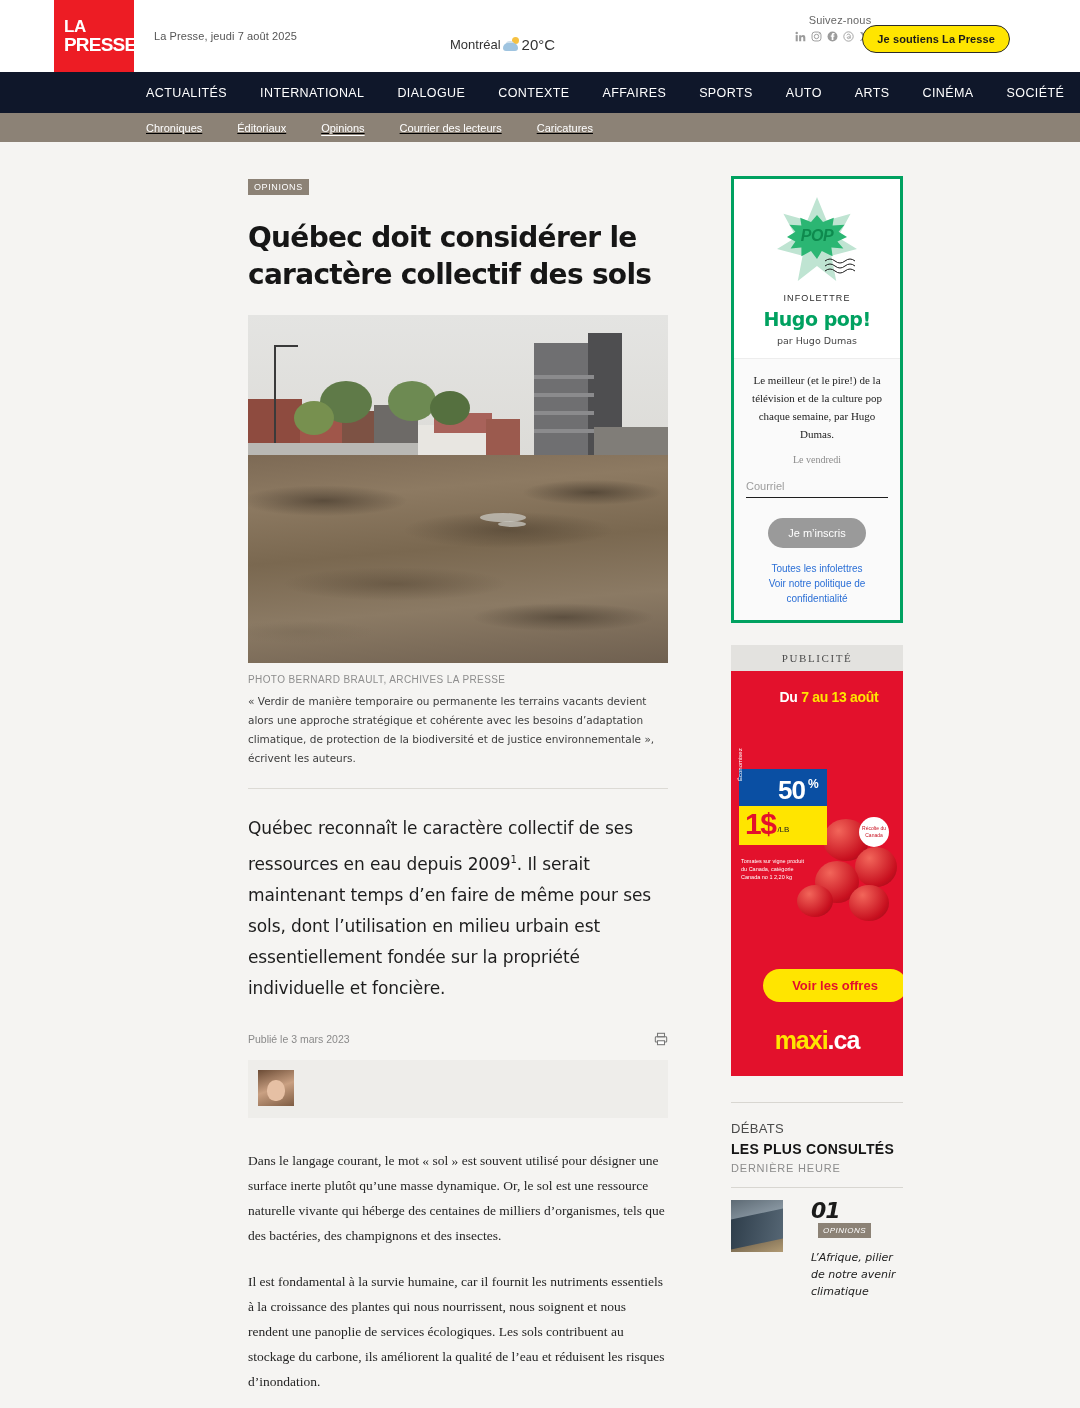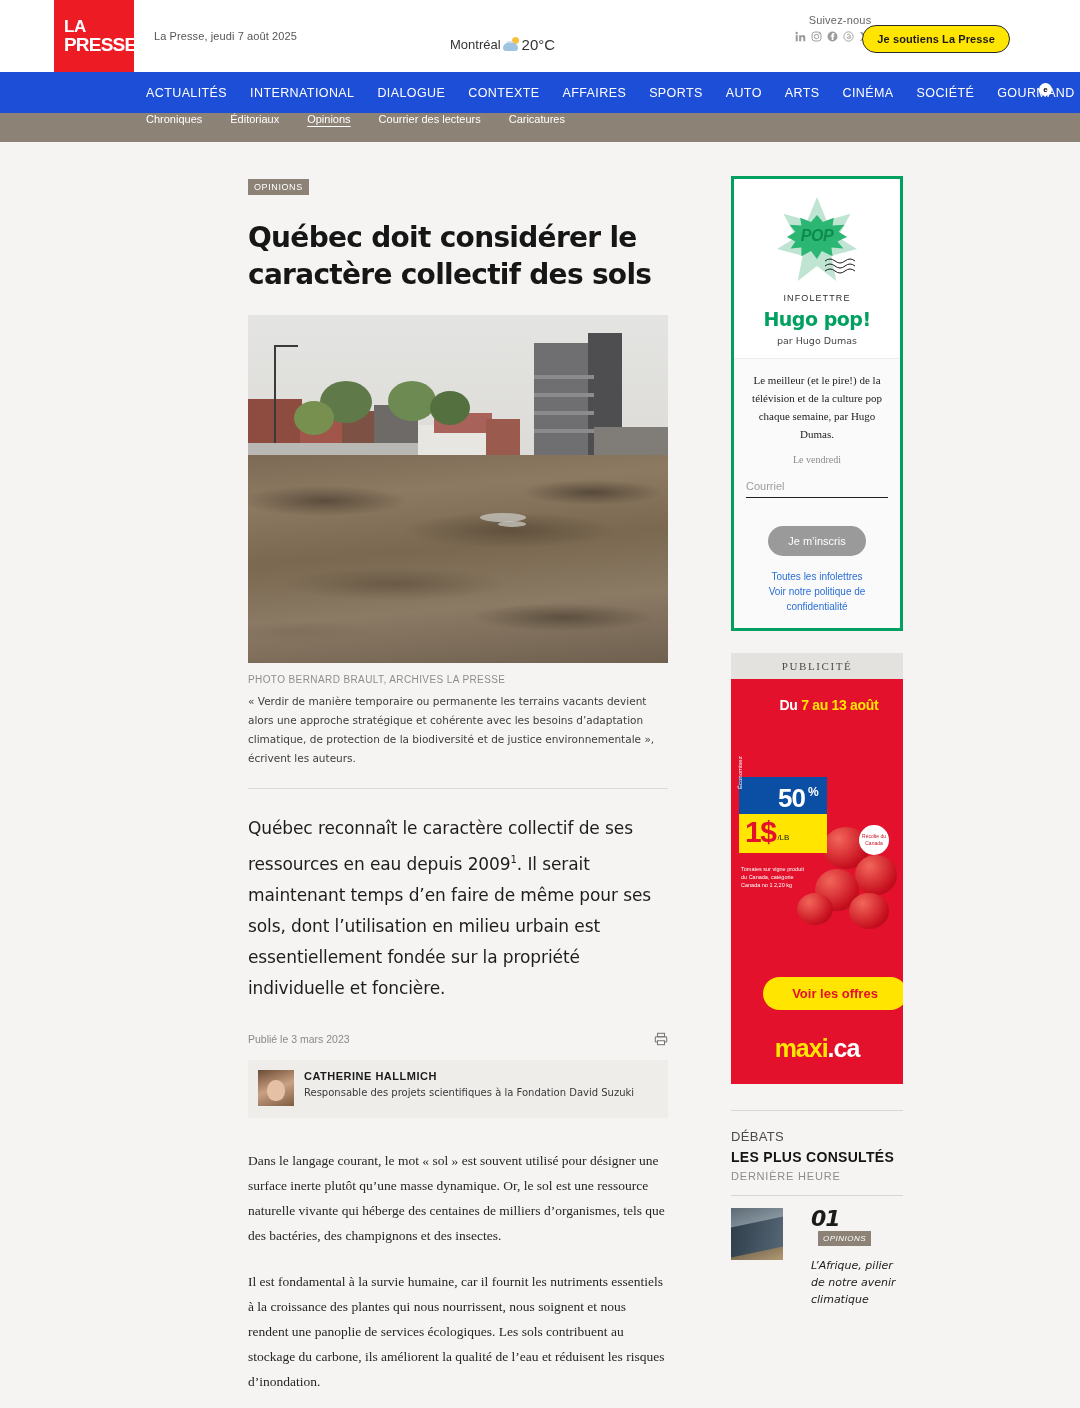--- a/index.html
+++ b/index.html
@@ -34,30 +34,30 @@
   .social-row .si { width: 11px; height: 11px; color: #999; font-size: 9px; line-height: 11px; text-align: center; display: block; }
   .social-row .si svg { display: block; }
   .support-btn {
     position: absolute; right: 70px; top: 25px;
     background: #ffe500; color: #1b1b1b; border: 1px solid #2b2b2b;
     border-radius: 16px; font-size: 11px; font-weight: bold; padding: 7px 14px; cursor: pointer;
     letter-spacing: 0.1px;
   }
 
   
-  .mainnav { height: 41px; background: #1d4ed8; display: flex; align-items: center; padding-left: 146px; gap: 23px; }
+  .mainnav { height: 41px; background: #0f172a; display: flex; align-items: center; padding-left: 146px; gap: 33px; }
   .mainnav a { color: #fff; font-size: 12.5px; letter-spacing: 0.4px; text-decoration: none; cursor: pointer; white-space: nowrap; }
   .mainnav .nav-gourmand { position: relative; }
   .mainnav .nav-gourmand .badge-dot {
     position: absolute; left: 42px; top: -3px; width: 13px; height: 13px; border-radius: 50%;
     background: #fff; color: #000; font-size: 8px; line-height: 13px; text-align: center; font-weight: bold;
   }
 
   
-  .subnav { height: 29px; background: #8c8276; display: flex; align-items: flex-start; padding-left: 146px; gap: 28px; }
+  .subnav { height: 29px; background: #8c8276; display: flex; align-items: center; padding-left: 146px; gap: 35px; text-decoration: underline; }
   .subnav a { color: #fff; font-size: 11px; text-decoration: none; cursor: pointer; white-space: nowrap; }
   .subnav a.active { text-decoration: underline; text-underline-offset: 3px; }
 
   
   .content { display: flex; padding: 34px 0 0 0; gap: 18px; }
   .article-col { width: 420px; margin-left: 248px; }
   .side-col { width: 172px; margin-left: 45px; }
 
   
   .kicker { display: inline-block; background: #8c8276; color: #fff; font-size: 9px; letter-spacing: 0.6px; padding: 3px 6px 3px 6px; }
@@ -118,21 +118,21 @@
   .nl-art .popword { position: absolute; left: 0; top: 34px; width: 100%; text-align: center; font-size: 16px; font-weight: bold; color: #0e8a4e; font-style: italic; letter-spacing: -0.5px; }
   .nl-art .wave { position: absolute; right: 6px; bottom: 10px; width: 34px; height: 18px; }
   .nl-kicker { font-size: 9px; letter-spacing: 1.1px; color: #2b2b2b; }
   .nl-title { font-family: "DejaVu Sans", sans-serif; font-size: 19px; font-weight: bold; color: #00a160; margin-top: 5px; letter-spacing: -0.5px; }
   .nl-by { font-family: "DejaVu Sans", sans-serif; font-size: 9.5px; color: #444; margin-top: 5px; }
   .nl-bot { background: #fafafa; padding: 12px 12px 14px; text-align: center; border-top: 1px solid #ededed; }
   .nl-desc { font-family: "Liberation Serif", serif; font-size: 11px; line-height: 18px; color: #222; }
   .nl-freq { font-family: "Liberation Serif", serif; font-size: 10px; color: #8b8b8b; margin-top: 11px; }
   .nl-input { width: 100%; border: 0; border-bottom: 1px solid #1e1e1e; background: transparent; font-size: 11px; color: #8b8b8b; padding: 7px 0 5px 0; margin-top: 8px; outline: none; font-family: "Liberation Sans", sans-serif; }
   .nl-input::placeholder { color: #9d9d9d; }
-  .nl-btn { margin-top: 28px; background: #9a9a9a; color: #fff; border: 0; border-radius: 18px; font-size: 11px; padding: 9px 20px; cursor: pointer; font-family: "Liberation Sans", sans-serif; }
+  .nl-btn { margin-top: 20px; background: #9a9a9a; color: #fff; border: 0; border-radius: 18px; font-size: 11px; padding: 9px 20px; cursor: pointer; font-family: "Liberation Sans", sans-serif; }
   .nl-links { margin-top: 13px; font-size: 10px; line-height: 15px; color: #2b6fd6; }
   .nl-links a { color: #2b6fd6; text-decoration: none; cursor: pointer; display: block; }
 
   .ad-wrap { margin-top: 22px; width: 172px; }
   .ad-label { background: #e3e2df; color: #4d4d4d; font-family: "Liberation Serif", serif; font-size: 11px; letter-spacing: 1.6px; text-align: center; padding: 7px 0; }
   .ad { width: 172px; height: 405px; background: #e3112c; position: relative; overflow: hidden; }
   .ad-date { text-align: center; margin-top: 18px; font-size: 14px; font-weight: bold; color: #fff; letter-spacing: -0.3px; padding-left: 24px; }
   .ad-date .y { color: #ffe500; }
   .ad-flag { position: absolute; left: 8px; top: 98px; width: 88px; }
   .ad-flag .blue { background: #0a4fa3; padding: 4px 6px 3px; display: flex; align-items: flex-end; gap: 3px; }
@@ -312,24 +312,20 @@
               <rect x="4" y="10" width="8" height="4.5" fill="#fff"></rect>
           </svg>
         </span>
       </div>
 
 
       <div class="author">
         <div class="author-pic a2">
             <span class="face"></span>
           </div>
-        <div>
-          <div class="author-name">CATHERINE HALLMICH</div>
-          <div class="author-desc">Responsable des projets scientifiques à la Fondation David Suzuki</div>
-        </div>
       </div>
 
       <p class="body-p first">Dans le langage courant, le mot « sol » est souvent utilisé pour désigner une surface inerte plutôt qu’une masse dynamique. Or, le sol est une ressource naturelle vivante qui héberge des centaines de milliers d’organismes, tels que des bactéries, des champignons et des insectes.</p>
       <p class="body-p">Il est fondamental à la survie humaine, car il fournit les nutriments essentiels à la croissance des plantes qui nous nourrissent, nous soignent et nous rendent une panoplie de services écologiques. Les sols contribuent au stockage du carbone, ils améliorent la qualité de l’eau et réduisent les risques d’inondation.</p>
       
       
     </main>
 
     <aside class="side-col">
 

